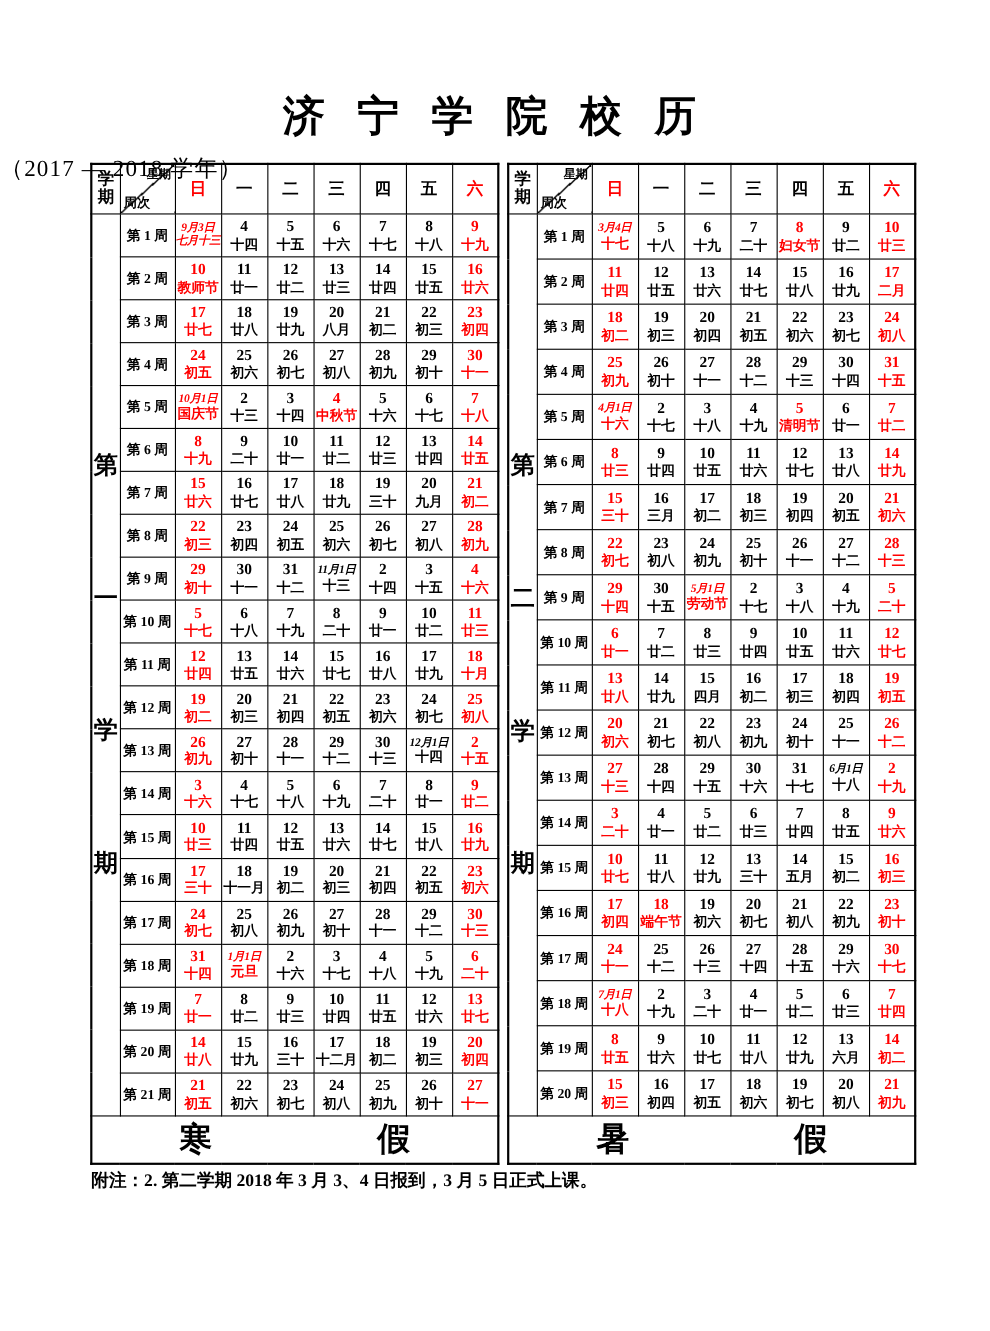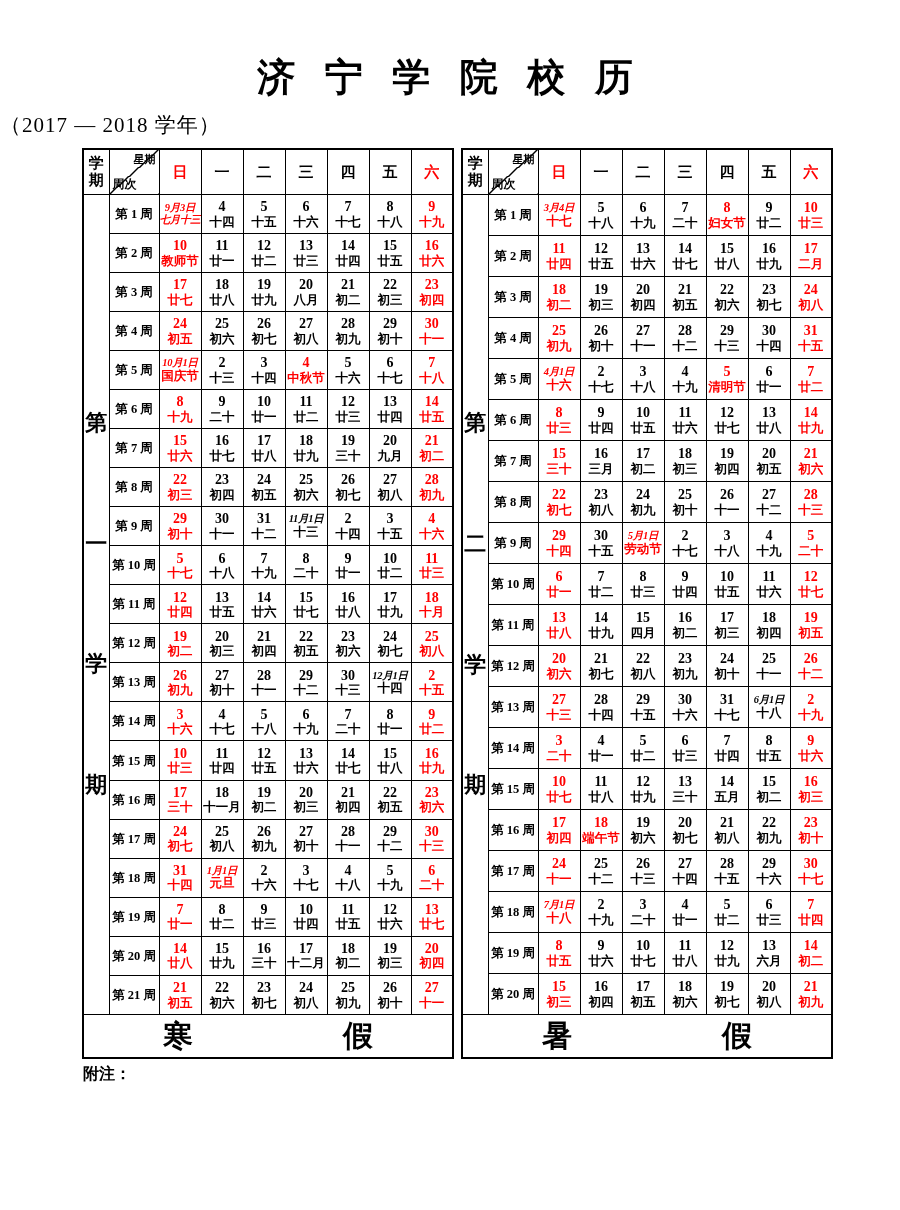--- a/index.html
+++ b/index.html
@@ -1,21 +1,21 @@
 <!DOCTYPE html>
 <html style="--red: #ff0000;"><head>
 <meta charset="utf-8">
 <style>
   html,body{margin:0;padding:0;}
   body{
     width:900px;height:1210px;background:#ffffff;position:relative;
     font-family:"Liberation Serif","DejaVu Serif",serif;color:#000;
   }
   .title{
-    text-align:center;padding-top:52px;font-size:38px;font-weight:bold;
+    text-align:center;padding-top:80px;font-size:38px;font-weight:bold;
     letter-spacing:10px;white-space:nowrap;
   }
   .subtitle{
     text-align:left;margin-top:8px;font-size:21px;font-weight:normal;letter-spacing:1px;
   }
   .tables{position:absolute;left:82px;top:148px;display:flex;gap:7px;}
   table.cal{border-collapse:collapse;table-layout:fixed;border:2px solid #000;}
   table.cal td{
     border:1px solid #000;text-align:center;vertical-align:middle;
     padding:0;font-weight:bold;line-height:1.12;overflow:hidden;
@@ -1420,14 +1420,15 @@
             </div>
           </td>
         </tr>
       </tbody>
     </table>
 </div>
 
 <div class="notes">
   <div class="notes-label">附注：</div>
   <div class="notes-items" id="notes-items">
+      <div>2. 第二学期 2018 年 3 月 3、4 日报到，3 月 5 日正式上课。</div>
     </div>
 </div>
 
 </body></html>

